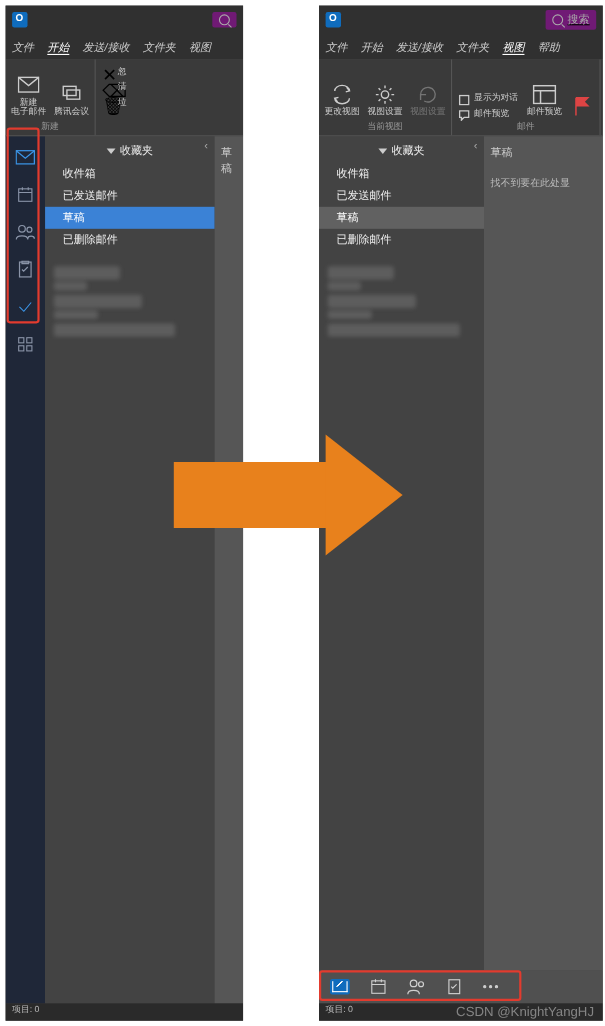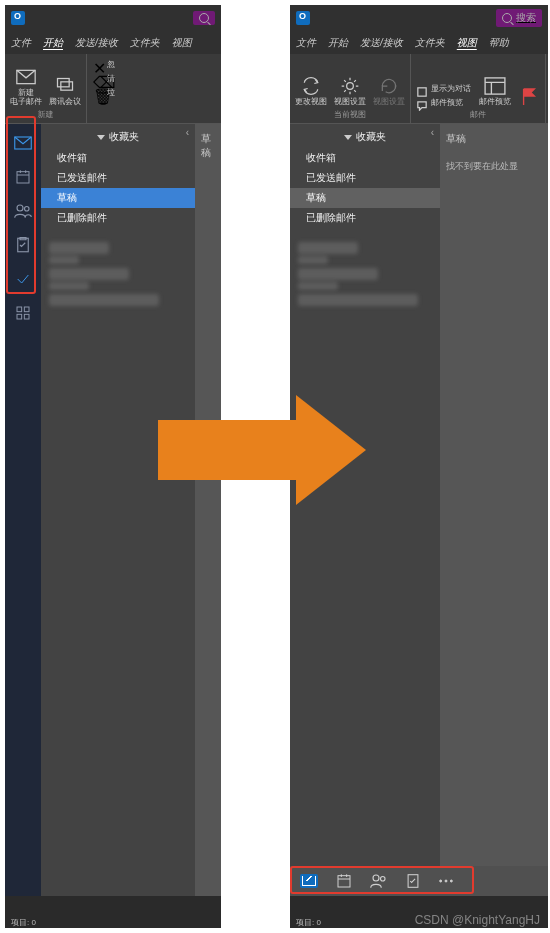--- a/index.html
+++ b/index.html
@@ -45,21 +45,21 @@
 .account-row{height:18px;position:relative;}
 .blur-box{position:absolute;left:4px;background:rgba(200,200,200,0.2);filter:blur(2px);border-radius:2px;}
 .msg-pane{flex:1;background:#565656;padding:8px 6px;color:#ccc;font-size:10px;}
 .msg-hint{color:#bbb;font-size:9px;margin-top:14px;}
 .bottombar{height:30px;background:#505050;display:flex;align-items:center;padding:0 10px;gap:18px;}
 .bottombar svg{stroke:#cfcfcf;}
 .bottombar .bb-item{cursor:pointer;display:flex;}
 .bb-mail{width:18px;height:14px;background:#0f6cbd;border-radius:2px;position:relative;}
 .bb-mail::after{content:"";position:absolute;inset:2px;border:1px solid #fff;border-top:none;}
 .bb-mail::before{content:"";position:absolute;left:2px;right:2px;top:2px;height:5px;background:linear-gradient(135deg,transparent 45%,#fff 45%,#fff 55%,transparent 55%);}
-.statusbar{height:32px;background:#2a2a2a;color:#bbb;font-size:8px;display:flex;align-items:flex-end;padding:0 6px;}
+.statusbar{height:16px;background:#2a2a2a;color:#bbb;font-size:8px;display:flex;align-items:flex-start;padding:0 6px;}
 .watermark{position:absolute;bottom:6px;right:10px;color:#aaa;font-size:12px;opacity:0.7;}
 .arrow{position:absolute;left:158px;top:395px;width:210px;height:110px;}
 .arrow .shaft{position:absolute;left:0;top:25px;width:140px;height:60px;background:#e8811c;}
 .arrow .head{position:absolute;left:138px;top:0;width:0;height:0;border-top:55px solid transparent;border-bottom:55px solid transparent;border-left:70px solid #e8811c;}
 .redbox{position:absolute;border:2px solid #e23b2e;border-radius:3px;pointer-events:none;}
 .redbox.a{left:3px;top:28px;width:30px;height:178px;}
 .redbox.b{left:0px;top:0px;width:184px;height:28px;}
 svg{fill:none;stroke-width:1.5;}
 .ico-env{width:20px;height:16px;}
 .ico-blue{background:#2f7ee0;border-radius:3px;}

